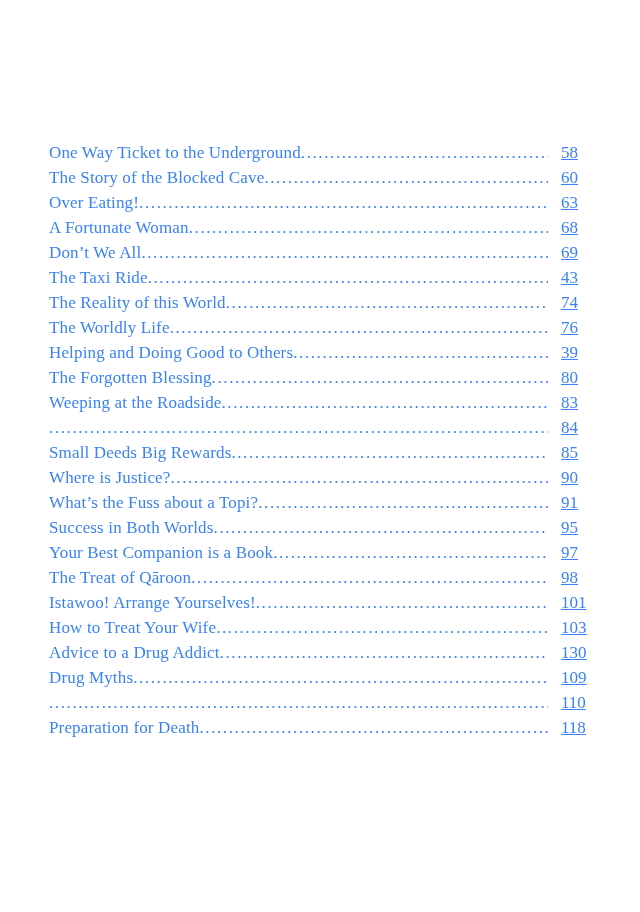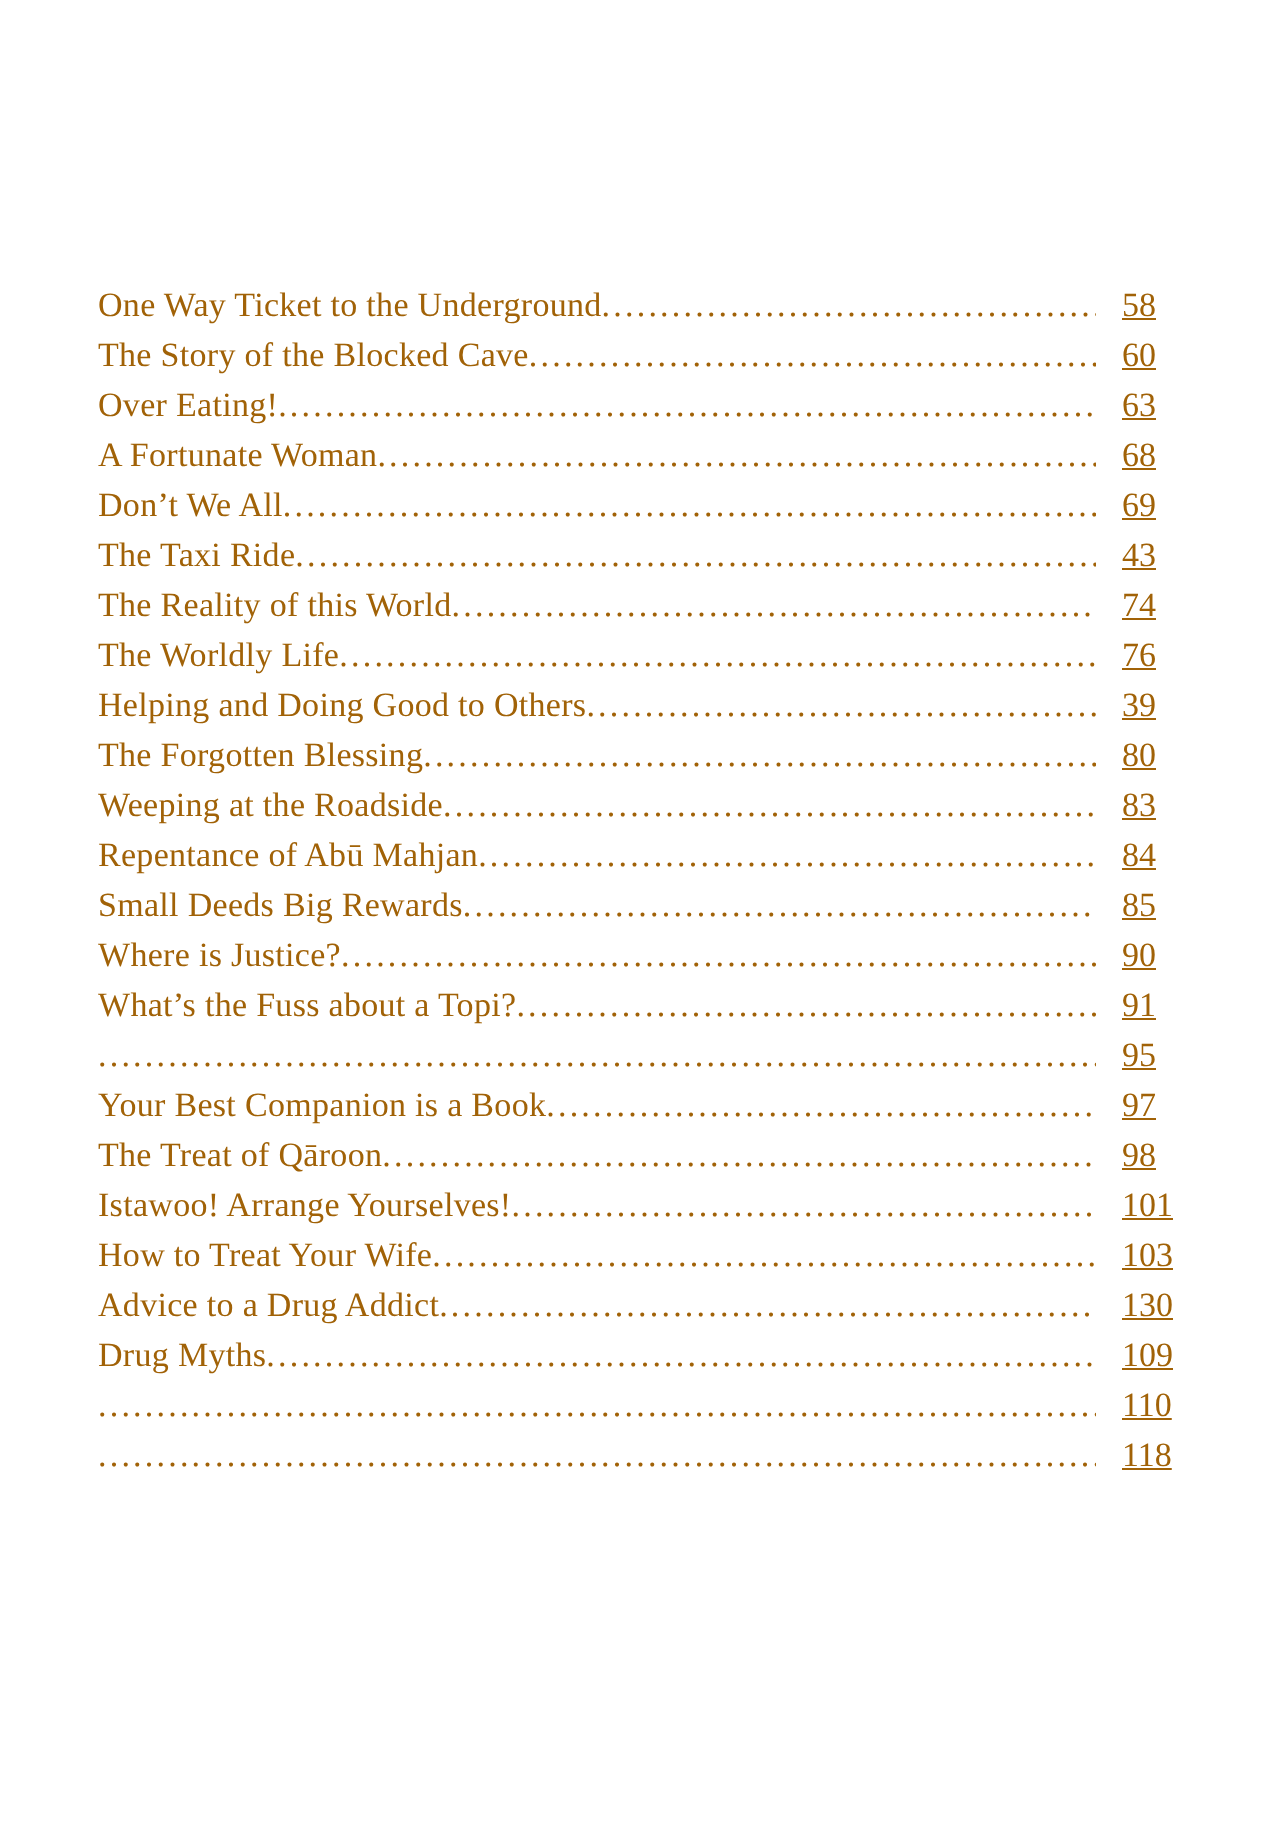--- a/index.html
+++ b/index.html
@@ -7,21 +7,21 @@
     padding: 0;
     background: #ffffff;
   }
   .page {
     position: relative;
     width: 612px;
     height: 912px;
     background: #ffffff;
     overflow: hidden;
     font-family: "Liberation Serif", "DejaVu Serif", serif;
-    color: #a16207;
+    color: #3b82f6;
   }
   .toc {
     position: absolute;
     left: 49px;
     top: 140px;
     width: 548px;
   }
   .toc-row {
     display: flex;
     align-items: baseline;
@@ -112,21 +112,20 @@
     <span class="toc-page">80</span>
   </div>
 
   <div class="toc-row">
     <span class="toc-title">Weeping at the Roadside</span>
     <span class="toc-leader" aria-hidden="true">................................................................................................................................................................</span>
     <span class="toc-page">83</span>
   </div>
 
   <div class="toc-row">
-    <span class="toc-title">Repentance of Abū Mahjan</span>
     <span class="toc-leader" aria-hidden="true">................................................................................................................................................................</span>
     <span class="toc-page">84</span>
   </div>
 
   <div class="toc-row">
     <span class="toc-title">Small Deeds Big Rewards</span>
     <span class="toc-leader" aria-hidden="true">................................................................................................................................................................</span>
     <span class="toc-page">85</span>
   </div>
 
@@ -136,20 +135,21 @@
     <span class="toc-page">90</span>
   </div>
 
   <div class="toc-row">
     <span class="toc-title">What’s the Fuss about a Topi?</span>
     <span class="toc-leader" aria-hidden="true">................................................................................................................................................................</span>
     <span class="toc-page">91</span>
   </div>
 
   <div class="toc-row">
+    <span class="toc-title">Success in Both Worlds</span>
     <span class="toc-leader" aria-hidden="true">................................................................................................................................................................</span>
     <span class="toc-page">95</span>
   </div>
 
   <div class="toc-row">
     <span class="toc-title">Your Best Companion is a Book</span>
     <span class="toc-leader" aria-hidden="true">................................................................................................................................................................</span>
     <span class="toc-page">97</span>
   </div>
 
@@ -182,17 +182,18 @@
     <span class="toc-leader" aria-hidden="true">................................................................................................................................................................</span>
     <span class="toc-page">109</span>
   </div>
 
   <div class="toc-row">
     <span class="toc-leader" aria-hidden="true">................................................................................................................................................................</span>
     <span class="toc-page">110</span>
   </div>
 
   <div class="toc-row">
+    <span class="toc-title">Preparation for Death</span>
     <span class="toc-leader" aria-hidden="true">................................................................................................................................................................</span>
     <span class="toc-page">118</span>
   </div>
 </div>
 </div>
 
 </body></html>

